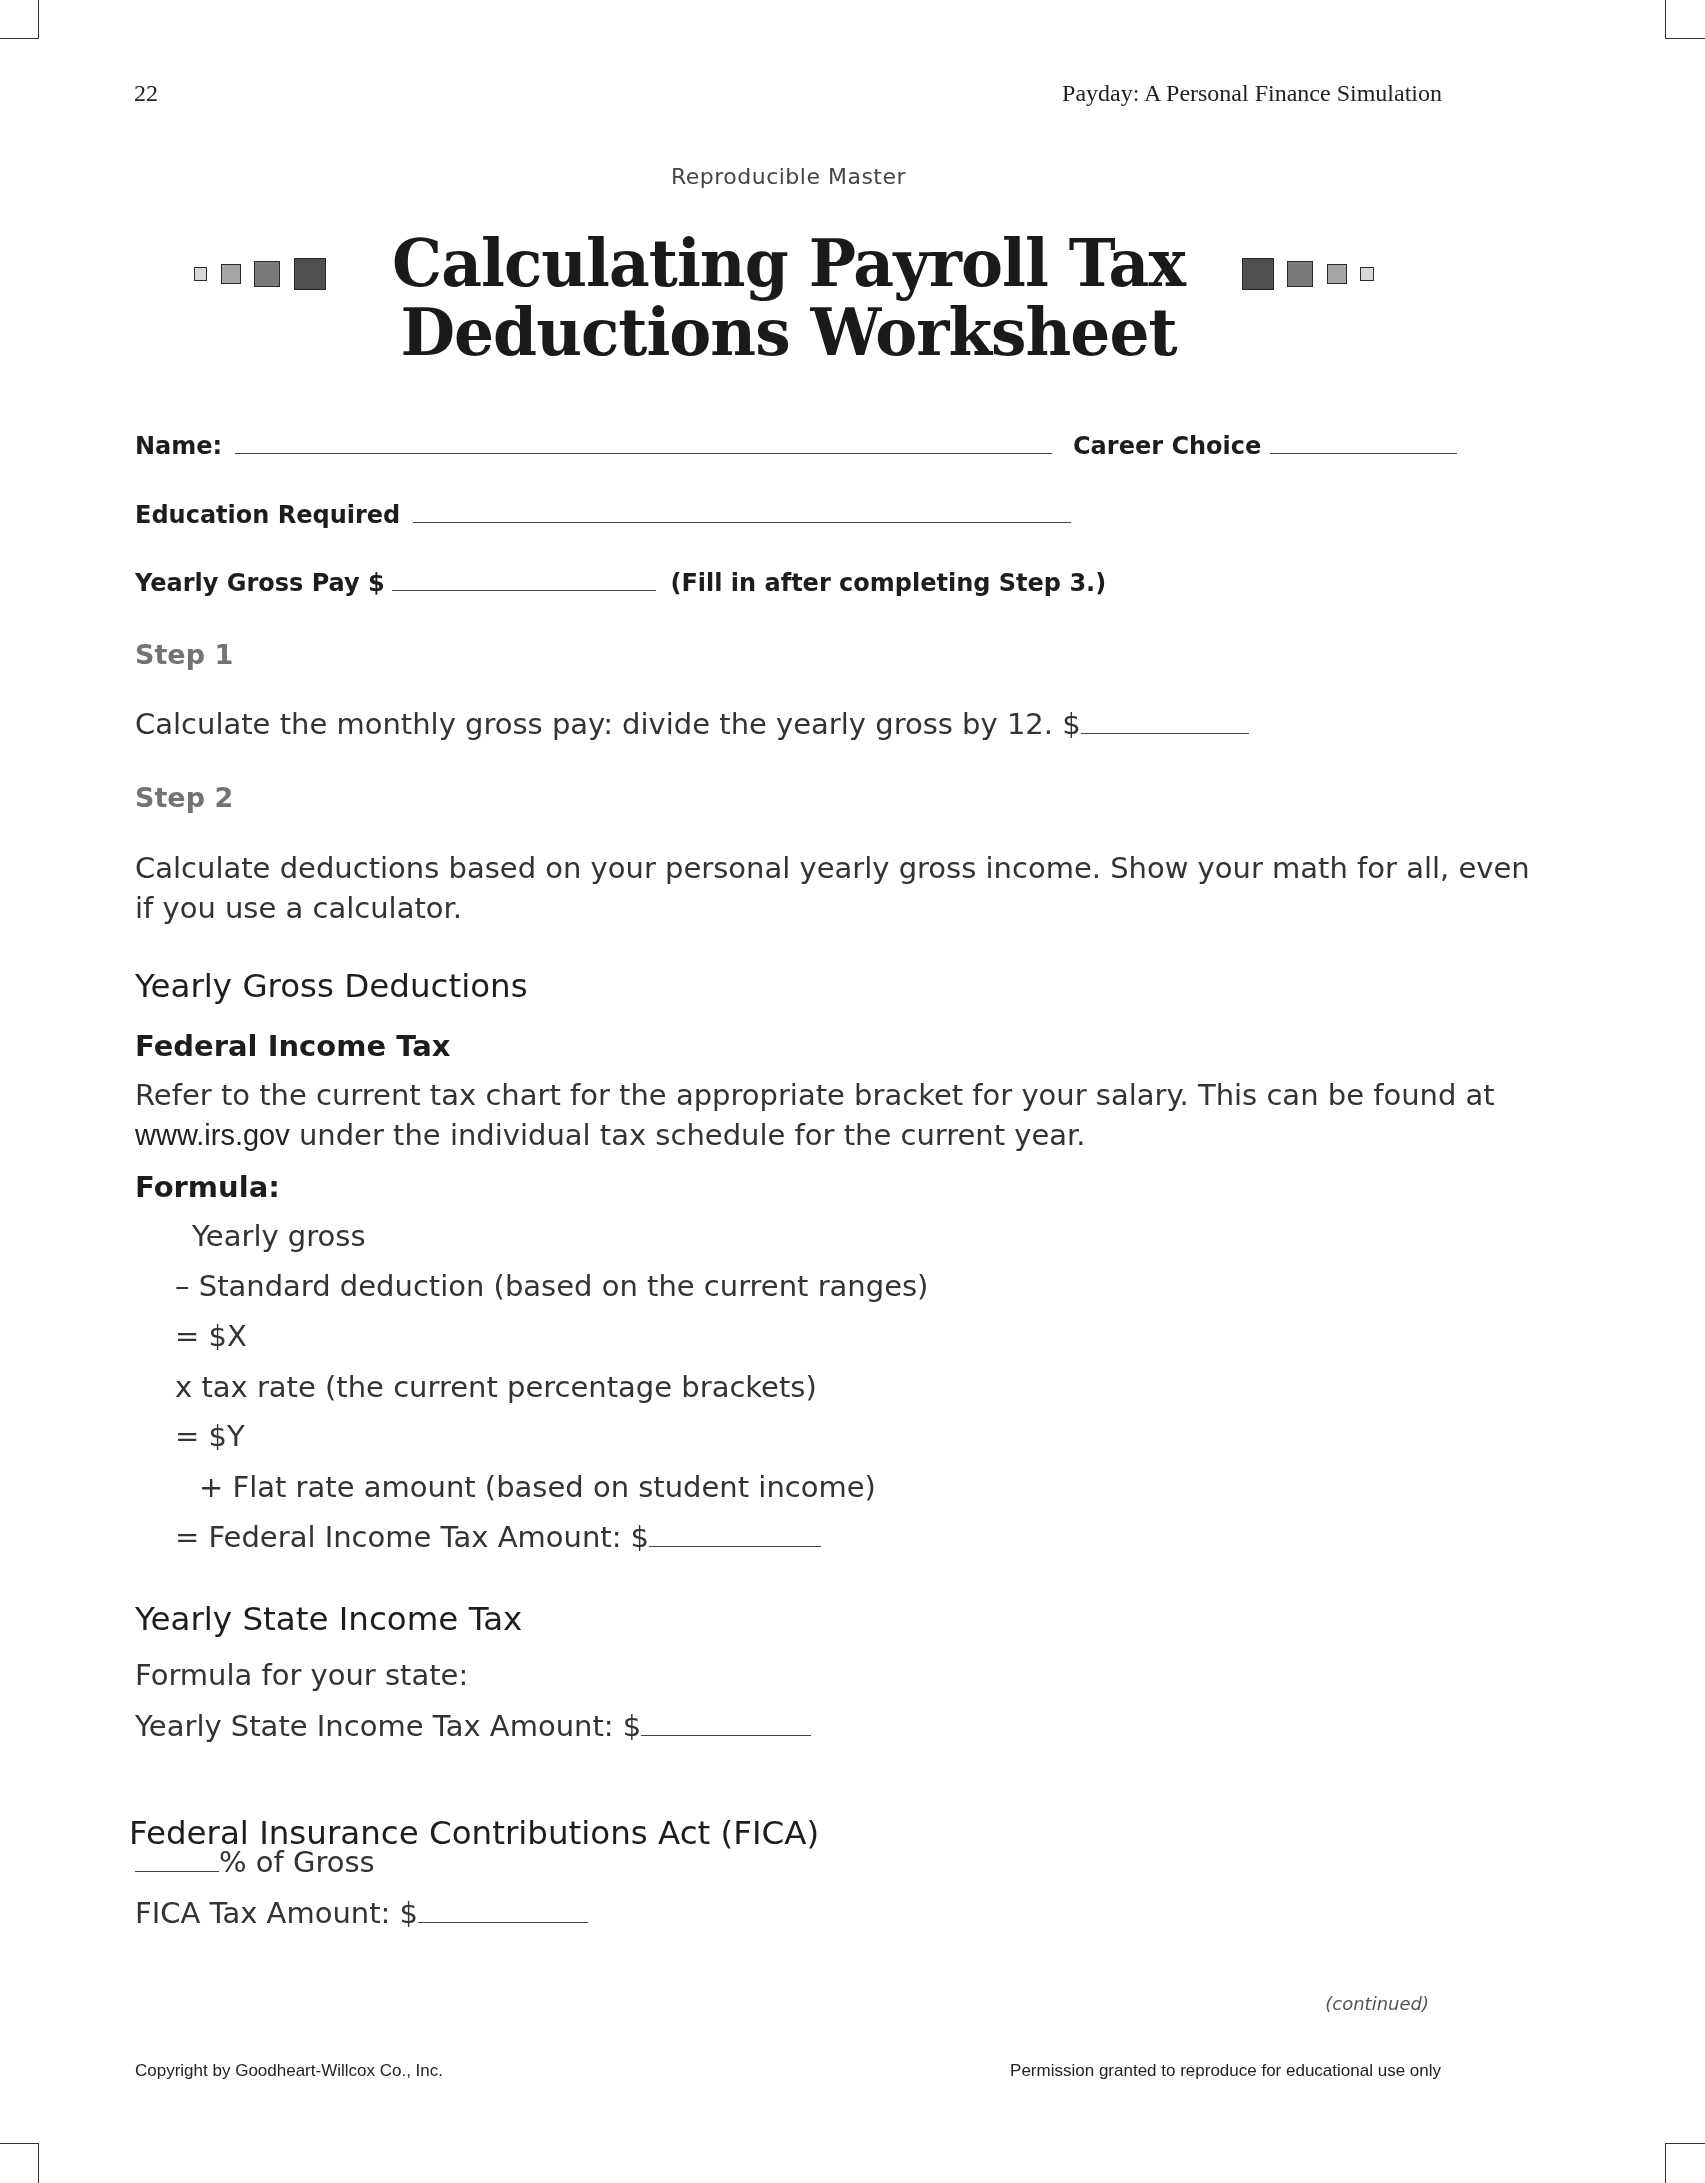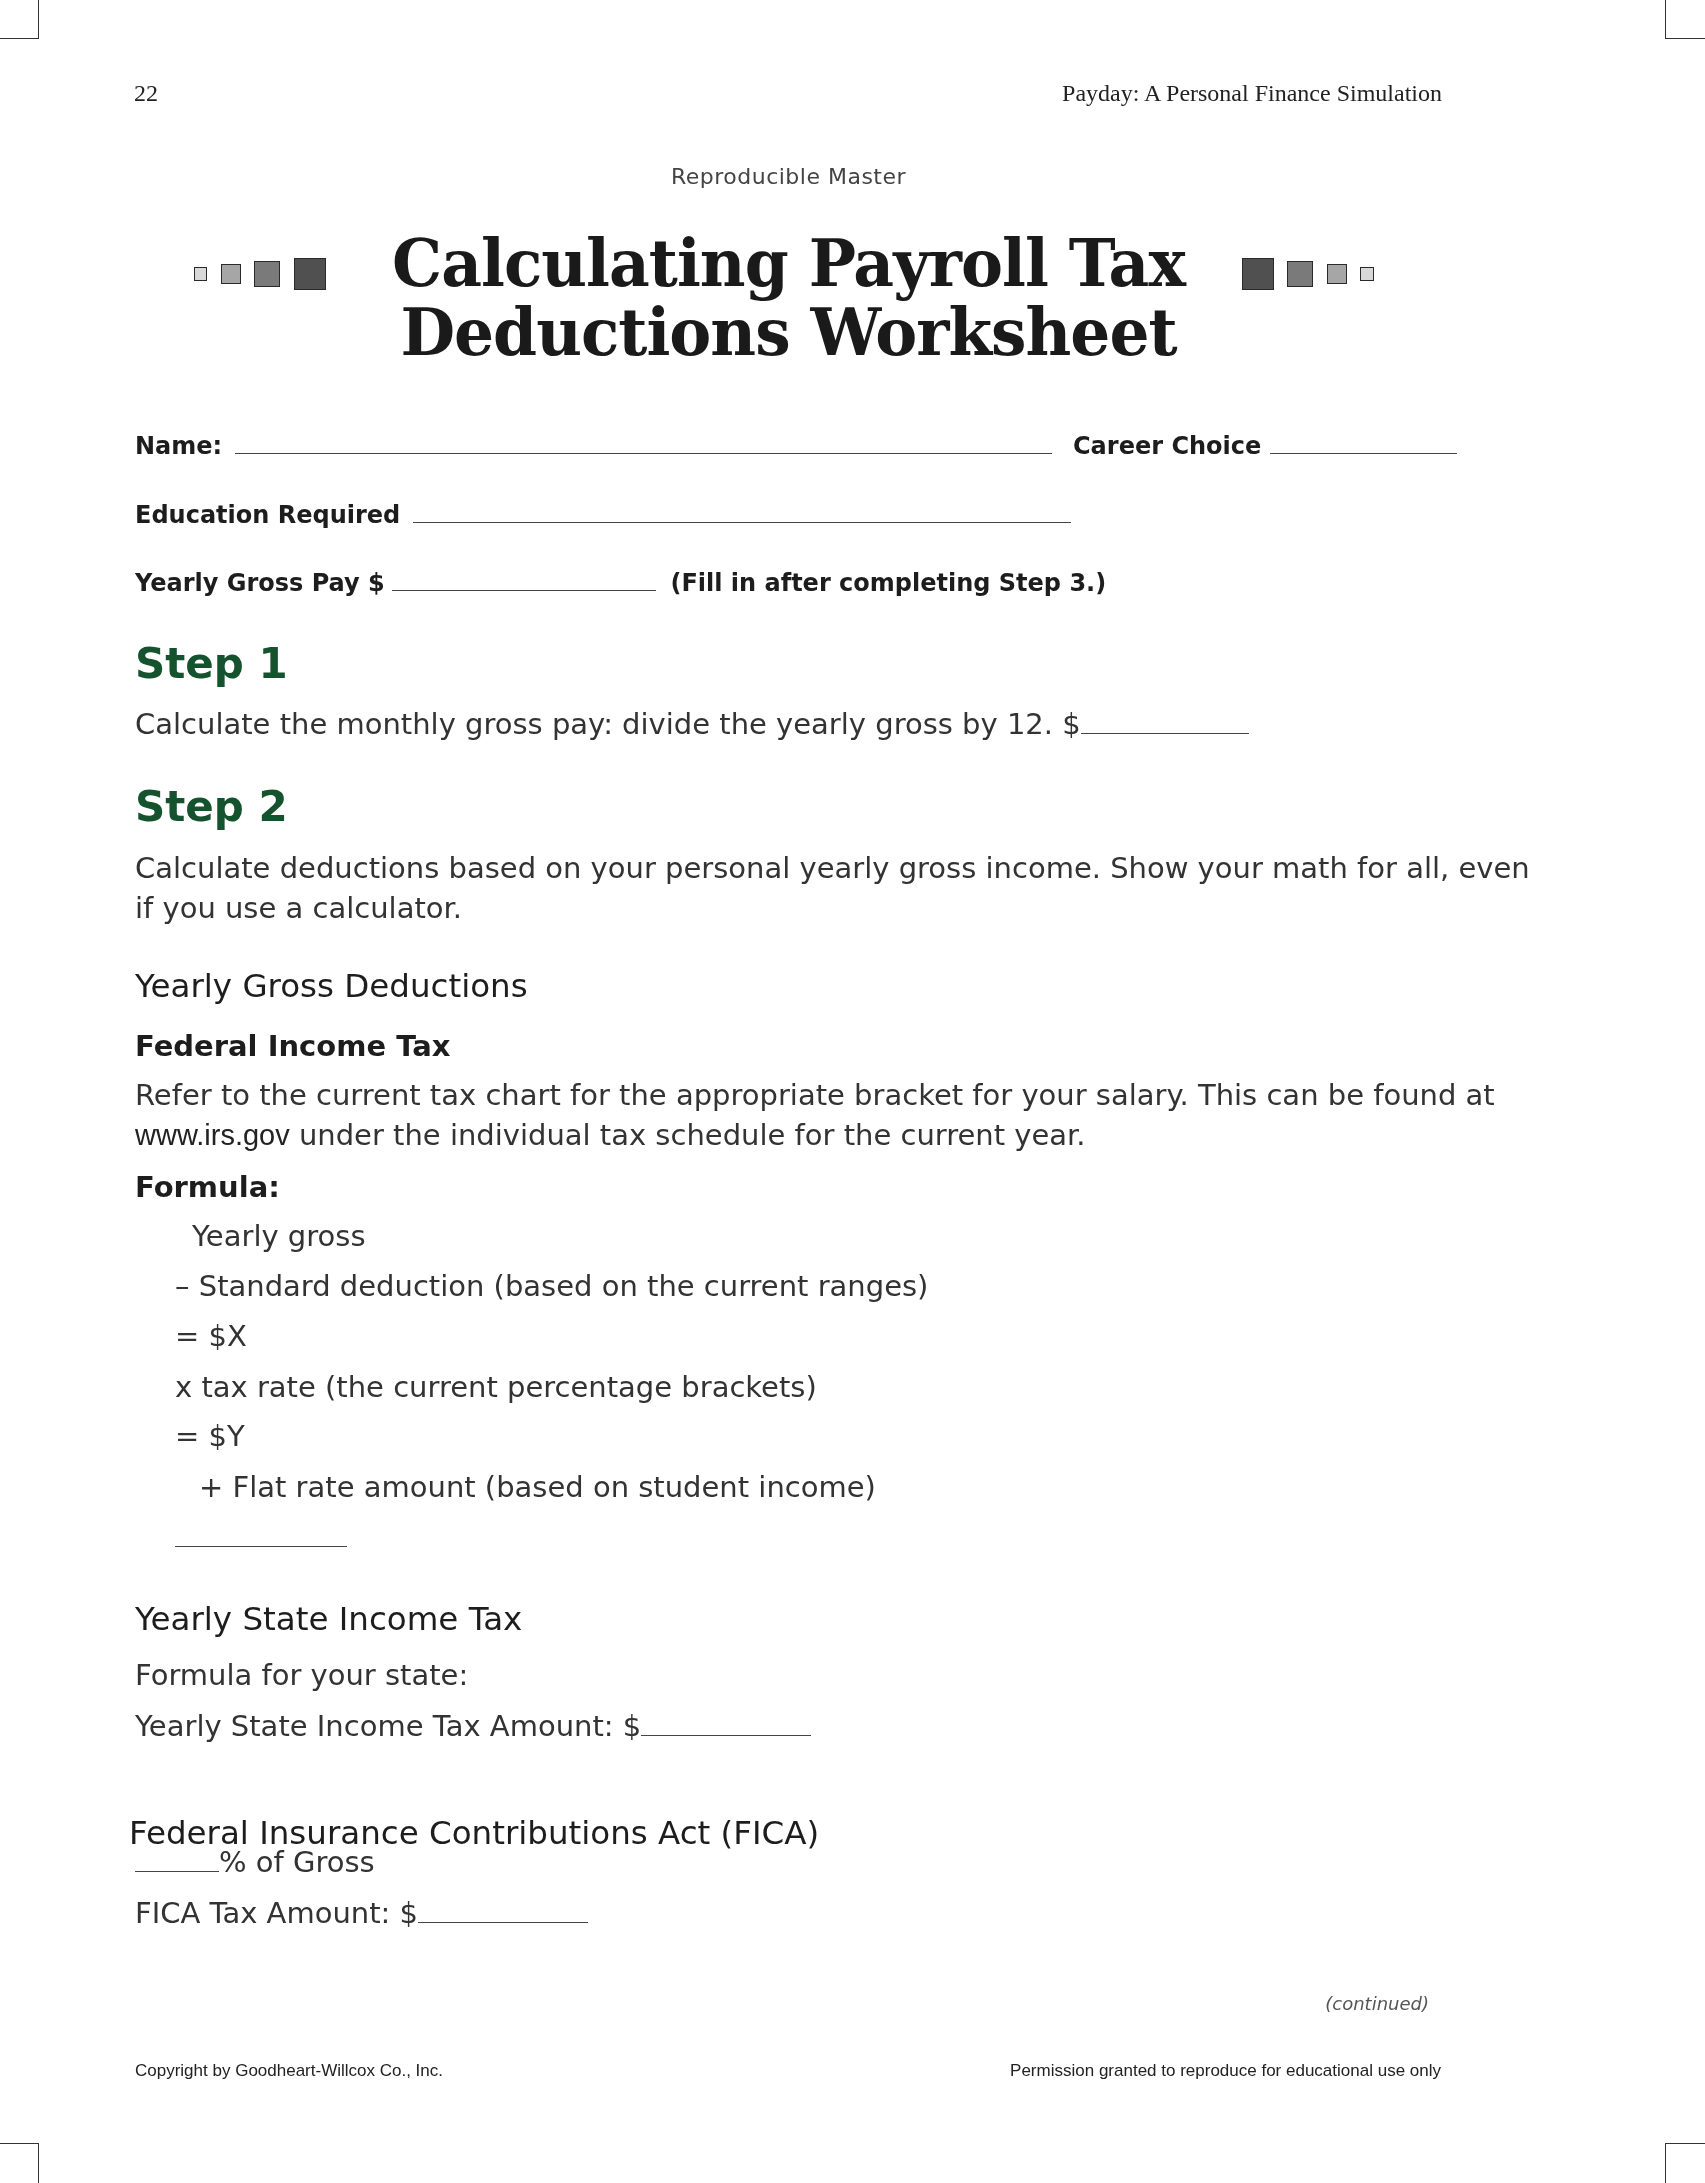--- a/index.html
+++ b/index.html
@@ -16,21 +16,21 @@
   .repro { left: 0; width: 1577px; text-align: center; top: 164px; font-size: 22px; color: #444; letter-spacing: 0.5px; }
 
   .title-wrap { position: absolute; left: 0; width: 1577px; top: 229px; text-align: center; }
   .title-line { font-family: "DejaVu Serif", "Liberation Serif", serif; font-weight: bold; font-size: 63px; line-height: 69px; color: #1a1a1a; letter-spacing: -1px; transform: scaleY(1.05); }
   .sq-row { position: absolute; top: 258px; display: flex; align-items: center; gap: 13.4px; }
   .sq { border: 1.9px solid #2a2a2a; box-sizing: border-box; }
 
   .field-label { font-size: 24px; font-weight: bold; color: #1d1d1d; }
   .blank { display: inline-block; border-bottom: 1.9px solid #444; vertical-align: baseline; height: 1px; }
 
-  .step-h { font-size: 42px; font-weight: bold; color: #14532d; }
+  .step-h { font-size: 27px; font-weight: bold; color: #737373; }
   .body-t { font-size: 29px; color: #333; }
   .sub-h { font-size: 32.5px; font-weight: normal; color: #1d1d1d; }
   .sub-h2 { font-size: 29px; font-weight: bold; color: #1d1d1d; }
   .irs { font-family: "Liberation Sans", sans-serif; color: #222; }
 
   .footer { font-size: 17px; color: #222; top: 2061px; }
   .continued { font-size: 18px; color: #555; font-style: italic; right: 276px; top: 1993px; }
 </style>
 </head>
 <body>
@@ -96,21 +96,21 @@
 </div>
 <div class="abs hand sub-h2" style="left:135px;top:1170px;">Formula:</div>
 
 <div class="abs hand body-t" style="left:192px;top:1219px;">Yearly gross</div>
 <div class="abs hand body-t" style="left:175px;top:1269px;">– Standard deduction (based on the current ranges)</div>
 <div class="abs hand body-t" style="left:175px;top:1319px;">= $X</div>
 <div class="abs hand body-t" style="left:175px;top:1370px;">x tax rate (the current percentage brackets)</div>
 <div class="abs hand body-t" style="left:175px;top:1419px;">= $Y</div>
 <div class="abs hand body-t" style="left:175px;top:1470px;margin-left:24px;">+ Flat rate amount (based on student income)</div>
 <div class="abs hand body-t" style="left:175px;top:1520px;">
-  <span class="blank" style="width:172px;"></span>
+  <span>= Federal Income Tax Amount: $</span><span class="blank" style="width:172px;"></span>
 </div>
 
 <div class="abs hand sub-h" style="left:135px;top:1600px;">Yearly State Income Tax</div>
 <div class="abs hand body-t" style="left:135px;top:1658px;">Formula for your state:</div>
 <div class="abs hand body-t" style="left:135px;top:1709px;">
   <span>Yearly State Income Tax Amount: $</span><span class="blank" style="width:170px;"></span>
 </div>
 
 <div class="abs hand sub-h" style="left:129px;top:1785px;margin-top:29px;">Federal Insurance Contributions Act (FICA)</div>
 <div class="abs hand body-t" style="left:135px;top:1845px;">

